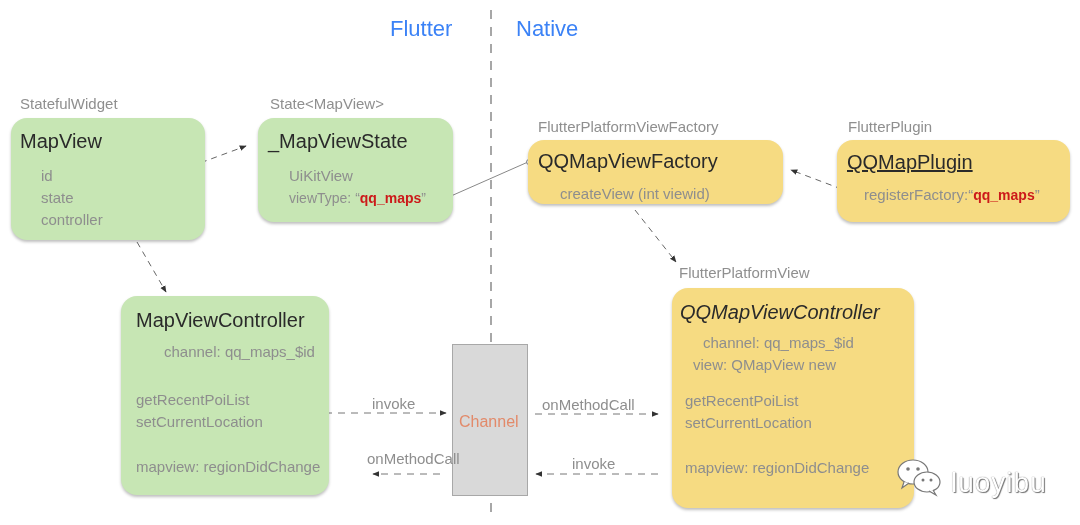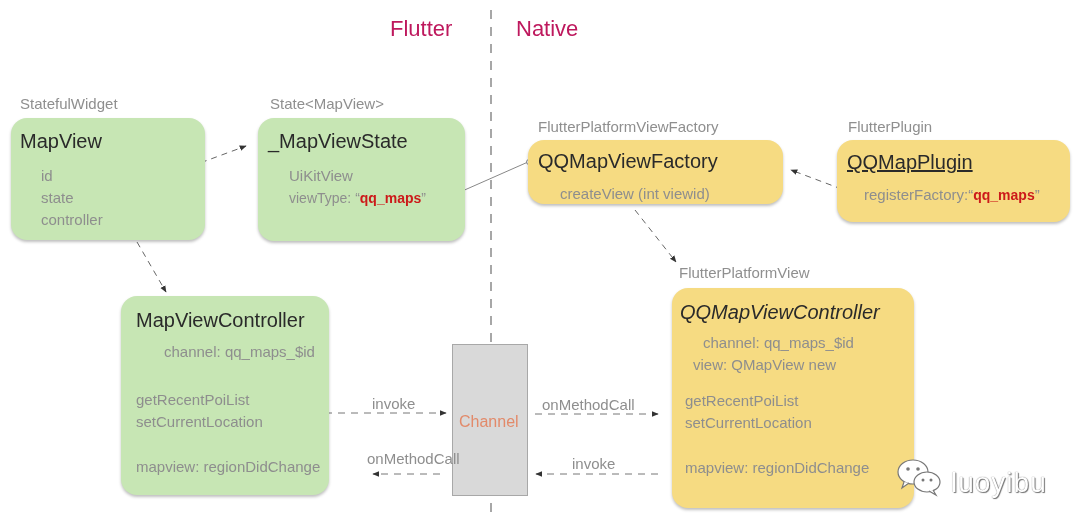--- a/index.html
+++ b/index.html
@@ -2,21 +2,21 @@
 <html><head>
 <meta charset="utf-8">
 <style>
   html, body { margin: 0; padding: 0; }
   body {
     width: 1080px; height: 525px; position: relative; overflow: hidden;
     background: #ffffff;
     font-family: "Liberation Sans", "DejaVu Sans", sans-serif;
   }
   .abs { position: absolute; }
-  .section-label { font-size: 22px; color: #be185d; }
+  .section-label { font-size: 22px; color: #3b82f6; }
   .stereo { font-size: 15px; color: #8f8f8f; }
   .box {
     position: absolute; border-radius: 16px;
     box-shadow: 0 2px 3px rgba(0,0,0,0.25);
   }
   .green { background: #c7e6b4; }
   .yellow { background: #f6db82; }
   .box-title { position: absolute; font-size: 20px; color: #2a2a2a; white-space: nowrap; }
   .member { position: absolute; font-size: 15px; color: #8e8e8e; white-space: nowrap; line-height: 22px; }
   .red { color: #cc1a1a; font-weight: bold; }
@@ -58,21 +58,21 @@
 
 <div class="abs stereo" style="left:20px; top:95px;">StatefulWidget</div>
 <div class="box green" style="left:11px; top:118px; width:194px; height:122px;">
   <div class="box-title" style="left:9px; top:12px;">MapView</div>
   <div class="member" style="left:30px; top:47px;">id</div>
   <div class="member" style="left:30px; top:69px;">state</div>
   <div class="member" style="left:30px; top:91px;">controller</div>
 </div>
 
 <div class="abs stereo" style="left:270px; top:95px;">State&lt;MapView&gt;</div>
-<div class="box green" style="left:258px; top:118px; width:195px; height:123px;padding-left:12px;">
+<div class="box green" style="left:258px; top:118px; width:195px; height:104px;">
   <div class="box-title" style="left:10px; top:12px;">_MapViewState</div>
   <div class="member" style="left:31px; top:47px;">UiKitView</div>
   <div class="member" style="left:31px; top:69px; font-size:14px;"><span>viewType: “</span><span class="red">qq_maps</span><span>”</span></div>
 </div>
 
 <div class="abs stereo" style="left:538px; top:118px;">FlutterPlatformViewFactory</div>
 <div class="box yellow" style="left:528px; top:140px; width:255px; height:64px;">
   <div class="box-title" style="left:10px; top:10px;">QQMapViewFactory</div>
   <div class="member" style="left:32px; top:43px;">createView (int viewid)</div>
 </div>

